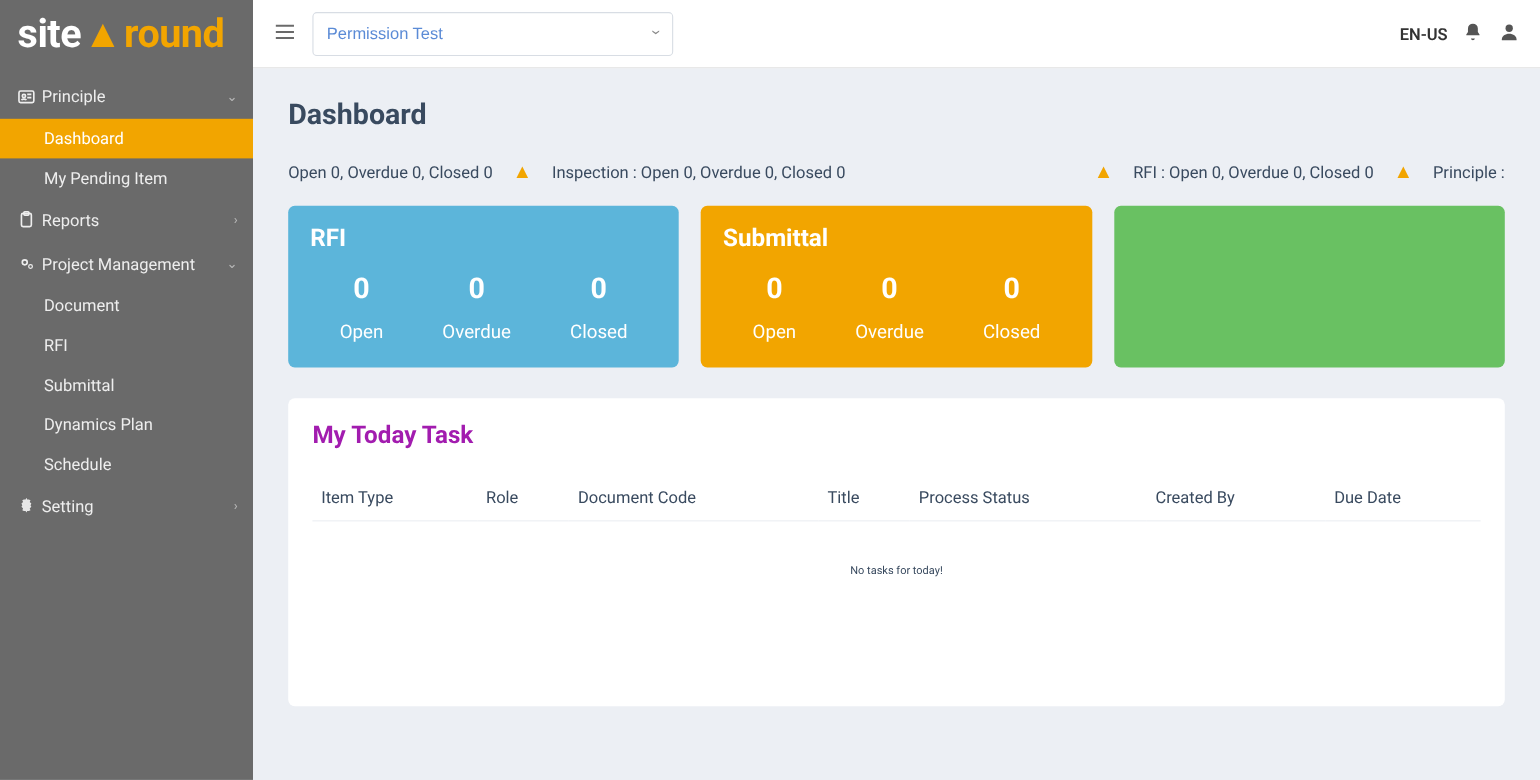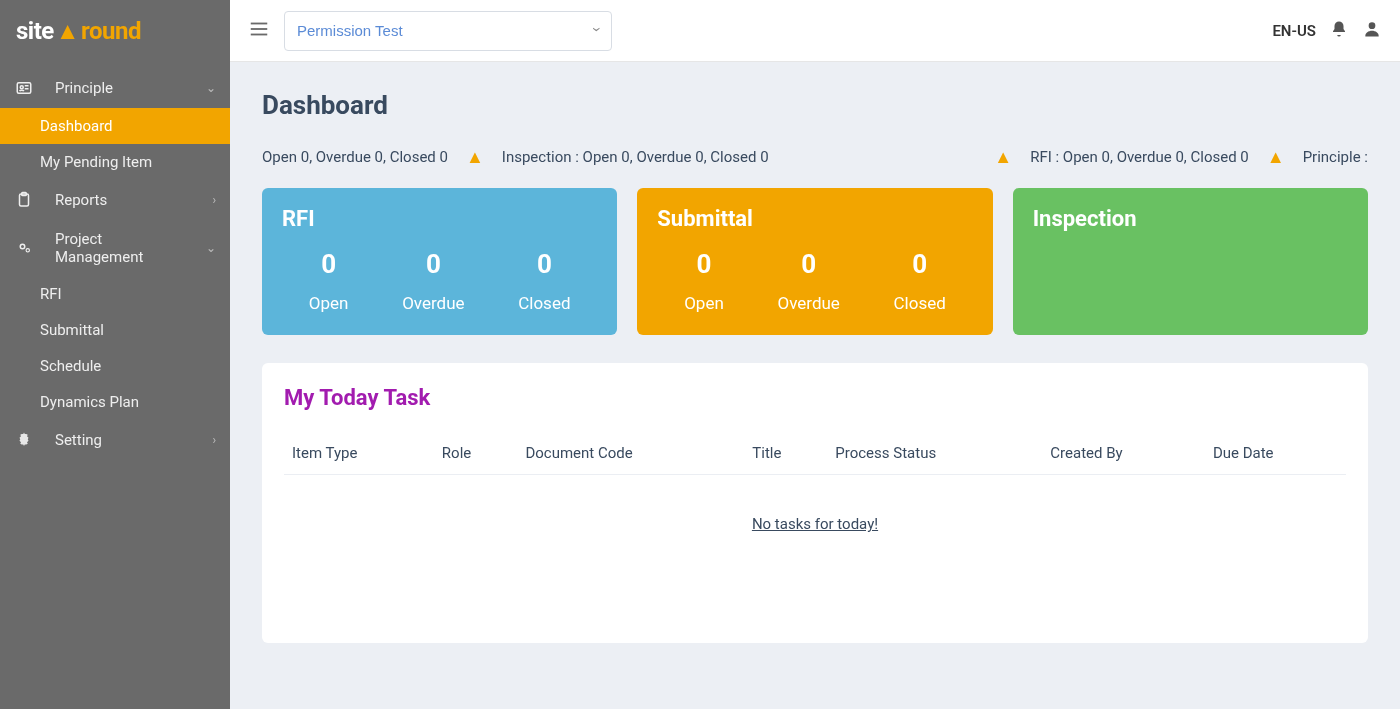--- a/index.html
+++ b/index.html
@@ -20,35 +20,35 @@
     color: #fff;
     display: flex;
     flex-direction: column;
     flex-shrink: 0;
   }
   .logo {
     height: 62px;
     display: flex;
     align-items: center;
     padding: 0 16px;
-    font-size: 24px;
+    font-size: 36px;
     font-weight: 700;
     letter-spacing: -0.5px;
   }
   .logo .s1 { color: #fff; }
   .logo .tri { color: #f2a500; margin: 0 2px; }
   .logo .s2 { color: #f2a500; }
   .nav { padding-top: 6px; }
   .nav-group-header {
     display: flex; align-items: center;
     padding: 10px 14px;
     font-size: 15px;
     cursor: pointer;
     color: #eee;
-    gap: 21px;
+    gap: 4px;
   }
   .nav-group-header .chev { margin-left: auto; opacity: .6; font-size: 12px; }
   .nav-item {
     display: flex; align-items: center;
     padding: 9px 14px 9px 40px;
     font-size: 15px;
     cursor: pointer;
     color: #eee;
   }
   .nav-item.active {
@@ -138,21 +138,21 @@
     min-height: 280px;
   }
   .panel-title { font-size: 22px; font-weight: 700; color: #a21caf; margin-bottom: 22px; }
 
   .task-table { width: 100%; border-collapse: collapse; }
   .task-table th {
     text-align: left; font-weight: 400; color: #394a5f;
     padding: 12px 8px; border-bottom: 1px solid #ebeef3; font-size: 15px;
   }
   .task-empty {
-    text-align: center; color: #394a5f; padding: 40px 0 10px 0; font-size: 15px; text-decoration: underline;
+    text-align: center; color: #394a5f; padding: 40px 0 10px 0; font-size: 10px;
   }
 </style>
 </head>
 <body>
 
 <div class="app">
 
   <aside class="sidebar">
     <div class="logo">
       <span class="s1">site</span>
@@ -190,30 +190,33 @@
         <div class="nav-group-header">
           <span class="nav-icon">
             <svg width="18" height="18" viewBox="0 0 24 24" fill="currentColor">
               <path d="M10 6a4 4 0 1 1 0 8 4 4 0 0 1 0-8zm0 2a2 2 0 1 0 0 4 2 2 0 0 0 0-4zM17 12a3 3 0 1 1 0 6 3 3 0 0 1 0-6zm0 1.5a1.5 1.5 0 1 0 0 3 1.5 1.5 0 0 0 0-3z"></path>
             </svg>
           </span>
           <span>Project Management</span>
           <span class="chev">⌄</span>
         </div>
         <div class="nav-item">
+          <span>Document</span>
+        </div>
+        <div class="nav-item">
           <span>RFI</span>
         </div>
         <div class="nav-item">
           <span>Submittal</span>
         </div>
         <div class="nav-item">
+          <span>Dynamics Plan</span>
+        </div>
+        <div class="nav-item">
           <span>Schedule</span>
-        </div>
-        <div class="nav-item">
-          <span>Dynamics Plan</span>
         </div>
         <div class="nav-group-header">
           <span class="nav-icon">
             <svg width="18" height="18" viewBox="0 0 24 24" fill="currentColor">
               <path d="M12 8a4 4 0 1 1 0 8 4 4 0 0 1 0-8zm0 2a2 2 0 1 0 0 4 2 2 0 0 0 0-4zM12 2l1 2h2l2 1-1 2 2 2-1 2 1 2-2 2 1 2-2 1h-2l-1 2-1-2H9l-2-1 1-2-2-2 1-2-1-2 2-2-1-2 2-1h2l1-2z" opacity=".95"></path>
             </svg>
           </span>
           <span>Setting</span>
           <span class="chev">›</span>
         </div>
@@ -295,21 +298,20 @@
                 <div class="stat-num">0</div>
                 <div class="stat-label">Overdue</div>
               </div>
               <div class="stat">
                 <div class="stat-num">0</div>
                 <div class="stat-label">Closed</div>
               </div>
             </div>
           </div>
           <div class="card green">
-            <div class="card-title">Inspection</div>
           </div>
         </div>
 
       <div class="panel">
         <div class="panel-title">My Today Task</div>
         <table class="task-table">
           <thead>
               <tr id="task-head-row">
                 <th>Item Type</th>
                 <th>Role</th>

